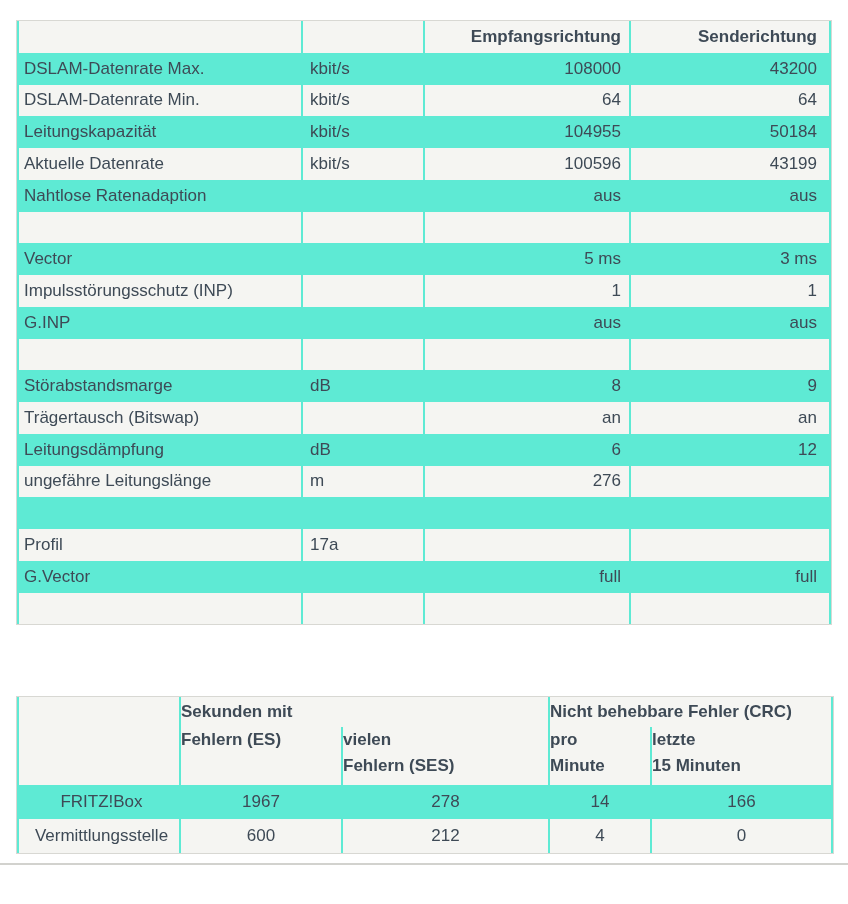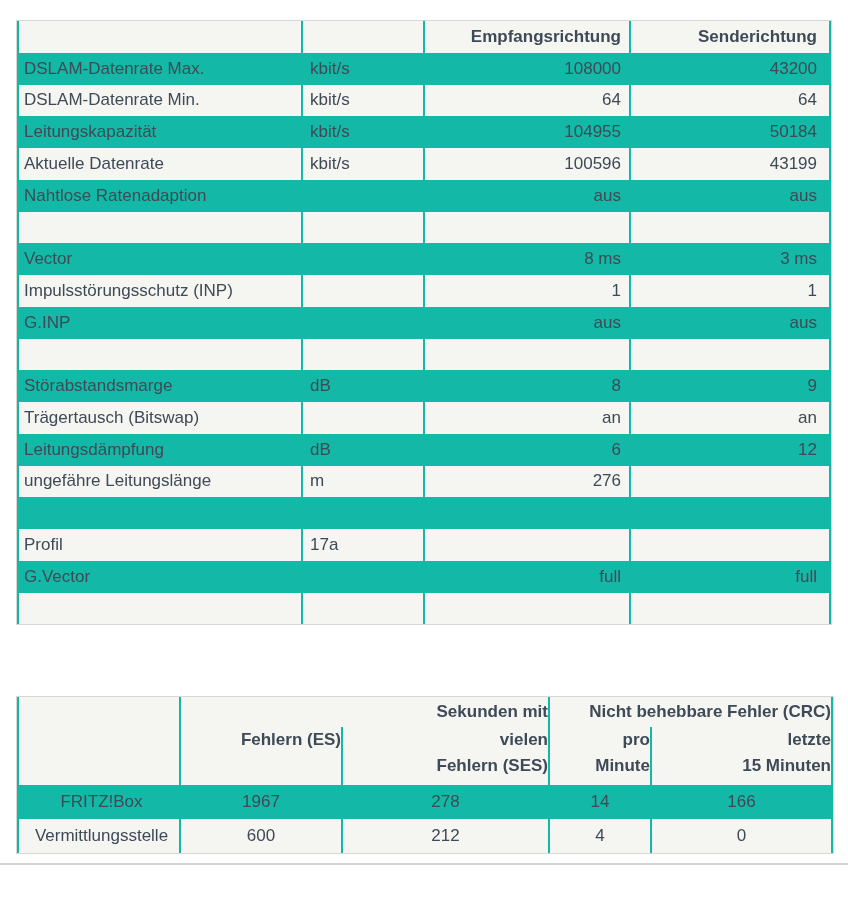--- a/index.html
+++ b/index.html
@@ -11,21 +11,21 @@
     width: 848px;
     height: 904px;
     font-family: "Liberation Sans", sans-serif;
     font-size: 17px;
     color: #3e4a56;
     overflow: hidden;
   }
   table.tbl {
     border-collapse: separate;
     border-spacing: 2px 0;
-    background: #14b8a6;
+    background: #5eead4;
     border: 1px solid #d8d8d3;
     table-layout: fixed;
     width: 816px;
     margin-left: 16px;
   }
   #dsl-table { margin-top: 20px; }
   #error-table { margin-top: 71px; }
 
   .tbl th, .tbl td {
     font-weight: normal;
@@ -38,21 +38,21 @@
   
   #dsl-table td, #dsl-table th { height: 31.75px; vertical-align: middle; }
   #dsl-table .c-label { text-align: left;  padding-left: 5px; margin-left: 21px; }
   #dsl-table .c-unit  { text-align: left;  padding-left: 7px; }
   #dsl-table .c-rx    { text-align: right; padding-right: 8px; }
   #dsl-table .c-tx    { text-align: right; padding-right: 12px; }
   #dsl-table thead th { font-weight: bold; }
   #dsl-table tbody tr:nth-child(even) td { background: #f5f5f2; }
 
   
-  #error-table thead th { font-weight: bold; background: #f5f5f2; text-align: right; }
+  #error-table thead th { font-weight: bold; background: #f5f5f2; text-align: left; }
   #error-table .grp-row th { height: 30px; vertical-align: middle; }
   #error-table .sub-row th {
     height: 58px;
     vertical-align: top;
     white-space: pre-line;
     line-height: 26px;
   }
   #error-table tbody td { height: 34px; vertical-align: middle; text-align: center; }
   #error-table tbody .c-label { text-align: center; padding-left: 5px; }
   #error-table tbody tr:nth-child(even) td { background: #f5f5f2; }
@@ -114,21 +114,21 @@
       </tr>
     <tr>
         <td class="c-label"></td>
         <td class="c-unit"></td>
         <td class="c-rx"></td>
         <td class="c-tx"></td>
       </tr>
     <tr>
         <td class="c-label">Vector</td>
         <td class="c-unit"></td>
-        <td class="c-rx">8 ms</td>
+        <td class="c-rx">5 ms</td>
         <td class="c-tx">3 ms</td>
       </tr>
     <tr>
         <td class="c-label">Impulsstörungsschutz (INP)</td>
         <td class="c-unit"></td>
         <td class="c-rx">1</td>
         <td class="c-tx">1</td>
       </tr>
     <tr>
         <td class="c-label">G.INP</td>

